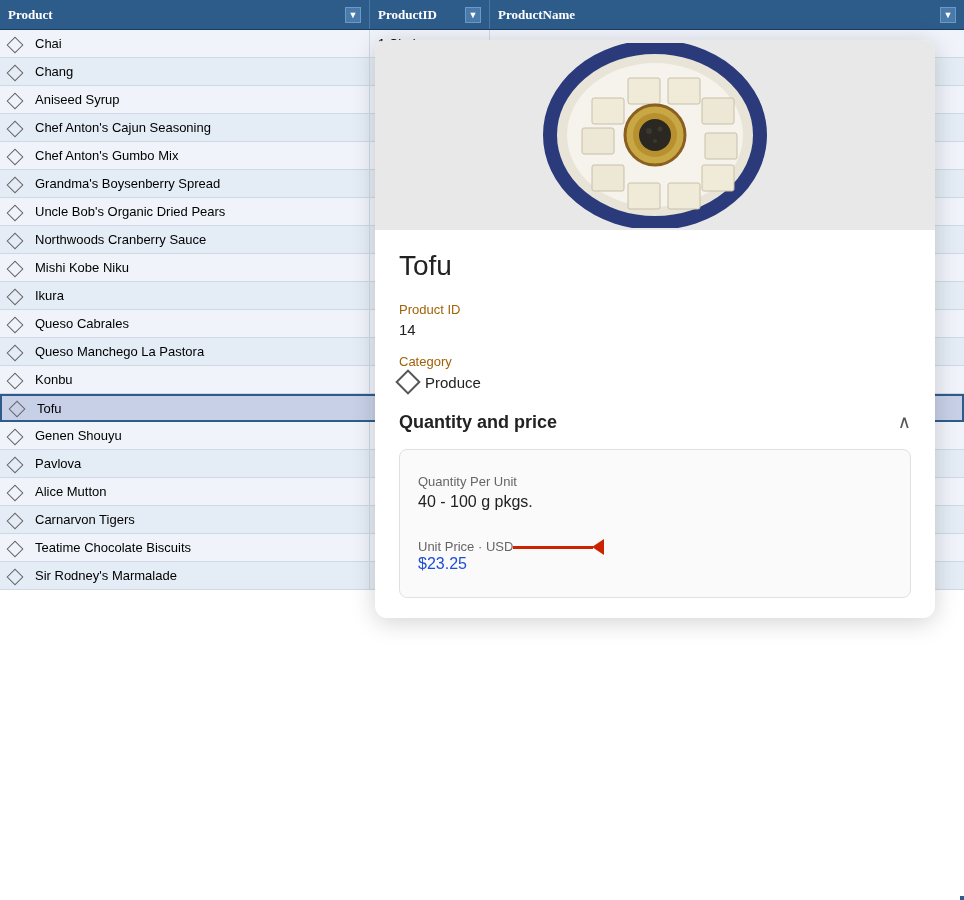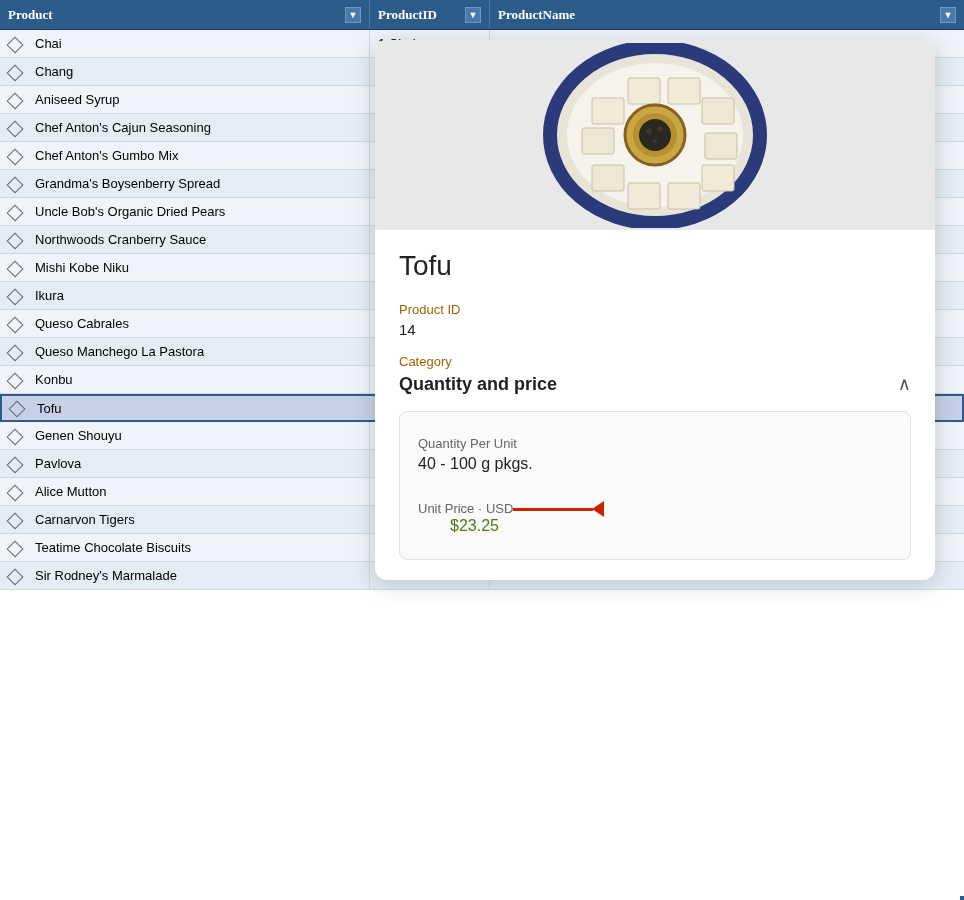--- a/index.html
+++ b/index.html
@@ -295,22 +295,21 @@
       height: 0;
       border-top: 8px solid transparent;
       border-bottom: 8px solid transparent;
       border-right: 12px solid #cc2200;
       vertical-align: middle;
       margin-left: -1px;
     }
 
     .price-value {
       font-size: 16px;
-      color: #4d7c0f;
-      margin-left: 32px;
+      color: #1d4ed8;
     }
 
     .resize-handle {
       width: 8px;
       height: 8px;
       background: #2e5c8a;
       position: absolute;
       bottom: -4px;
       right: -4px;
       cursor: se-resize;
@@ -574,20 +573,24 @@
     </svg>
   </div>
 
   <div class="detail-content">
     <div class="detail-title">Tofu</div>
 
     <div class="detail-field-label">Product ID</div>
     <div class="detail-field-value">14</div>
 
     <div class="detail-field-label">Category</div>
+    <div class="category-row">
+      <span class="category-diamond"></span>
+      <span class="category-text">Produce</span>
+    </div>
 
     <div class="section-header">
       <span class="section-title">Quantity and price</span>
       <span class="section-chevron">∧</span>
     </div>
 
     <div class="quantity-price-card">
       <div class="qty-label">Quantity Per Unit</div>
       <div class="qty-value">40 - 100 g pkgs.</div>
 

